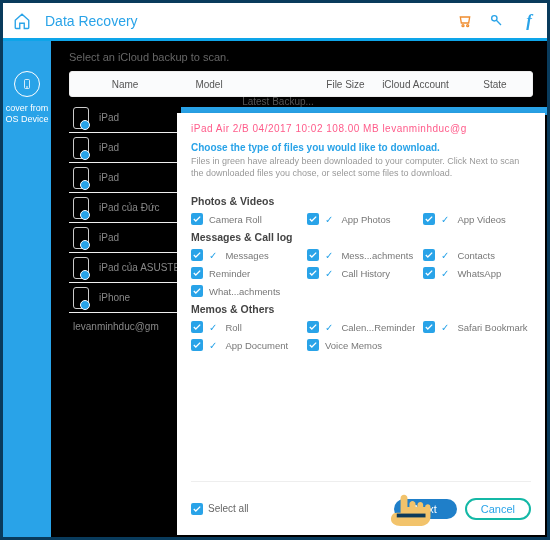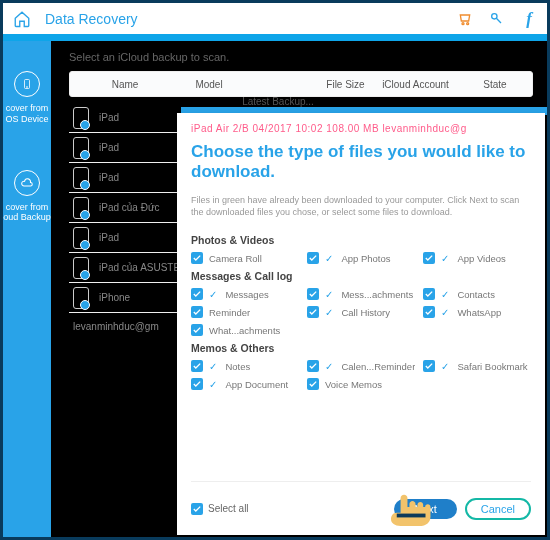--- a/index.html
+++ b/index.html
@@ -1,18 +1,18 @@
 <!DOCTYPE html>
 <html><head>
 <meta charset="utf-8">
 <style>
   * { box-sizing: border-box; margin: 0; padding: 0; }
   body { font-family: -apple-system, Segoe UI, Arial, sans-serif; font-size: 11px; color: #444; width: 550px; height: 540px; overflow: hidden; background: #fff; }
   .app { width: 550px; height: 540px; display: flex; flex-direction: column; border: 3px solid #093b5c; }
-  .header { height: 38px; display: flex; align-items: center; padding: 0 10px; border-bottom: 7px solid #0ea5e9; background: #fff; }
+  .header { height: 38px; display: flex; align-items: center; padding: 0 10px; border-bottom: 3px solid #0ea5e9; background: #fff; }
   .home-icon { width: 18px; height: 18px; margin-right: 14px; }
   .title { color: #29a3e8; font-size: 14px; font-weight: 500; flex: 1; }
   .header-right { display: flex; gap: 16px; align-items: center; }
   .hicon { width: 16px; height: 16px; display: flex; align-items: center; justify-content: center; font-weight: bold; }
   .body { flex: 1; display: flex; overflow: hidden; }
   .sidebar { width: 48px; background: #29a3e8; color: #fff; display: flex; flex-direction: column; align-items: center; padding-top: 30px; gap: 45px; font-size: 9px; text-align: center; }
   .side-item { display: flex; flex-direction: column; align-items: center; gap: 6px; }
   .side-icon { width: 26px; height: 26px; border: 1.5px solid #fff; border-radius: 50%; display: flex; align-items: center; justify-content: center; }
   .side-label { line-height: 1.2; }
   .main { flex: 1; position: relative; padding: 10px 14px 0 18px; background: #000000; overflow: hidden; }
@@ -28,21 +28,21 @@
   .rows { margin-top: 6px; }
   .row { display: flex; align-items: center; height: 30px; border-bottom: 1px solid #f0f0f0; }
   .dev-icon { width: 16px; height: 22px; border: 1.2px solid #ccc; border-radius: 3px; margin: 0 10px 0 4px; position: relative; }
   .dev-icon::after { content:''; position:absolute; bottom:-2px; right:-2px; width:8px; height:8px; background:#29a3e8; border-radius:50%; border:1px solid #fff; }
   .row-name { font-size: 10px; color: #888; }
   .account-line { margin-top: 8px; font-size: 10px; color: #888; padding-left: 4px; }
   .progress { position: absolute; top: 66px; left: 130px; right: 0; height: 8px; background: #29a3e8; }
   
   .dialog { position: absolute; top: 72px; left: 126px; right: 2px; bottom: 2px; background: #fff; box-shadow: -2px 0 6px rgba(0,0,0,0.08); padding: 10px 14px 10px 14px; display: flex; flex-direction: column; }
   .peek { color: #ff5b8a; font-size: 10px; margin-bottom: 8px; letter-spacing: 0.5px; overflow:hidden; white-space:nowrap; }
-  .dlg-title { color: #29a3e8; font-weight: 600; font-size: 17px; margin-bottom: 13px; }
+  .dlg-title { color: #29a3e8; font-weight: 600; font-size: 10px; margin-bottom: 3px; }
   .dlg-sub { color: #999; font-size: 9px; line-height: 1.3; margin-bottom: 10px; }
   .group-title { font-weight: 600; font-size: 10.5px; color: #444; margin: 6px 0 6px; }
   .opts { display: grid; grid-template-columns: repeat(3, 1fr); gap: 6px 8px; margin-bottom: 4px; }
   .opt { display: flex; align-items: center; gap: 6px; font-size: 9.5px; color: #777; white-space: nowrap; overflow: hidden; }
   .cb { width: 12px; height: 12px; background: #29a3e8; border-radius: 2px; display: flex; align-items: center; justify-content: center; flex-shrink: 0; }
   .cb svg { width: 8px; height: 8px; }
   .tick { color: #29a3e8; font-size: 10px; margin-right: 2px; }
   .footer { margin-top: auto; display: flex; align-items: center; padding-top: 10px; border-top: 1px solid #eee; position: relative; height: 44px; }
   .select-all { display: flex; align-items: flex-start; gap: 5px; font-size: 10px; color: #666; }
   .btn-next { margin-left: auto; background: #1f7fc9; color: #fff; border: none; border-radius: 12px; padding: 4px 20px; font-size: 11px; cursor: pointer; }
@@ -83,29 +83,20 @@
       <div class="side-item">
         <span class="side-icon">
             <svg viewBox="0 0 24 24" width="12" height="14" fill="none" stroke="#fff" stroke-width="1.6">
               <rect x="7" y="3" width="10" height="18" rx="2"></rect>
               <circle cx="12" cy="18" r="1"></circle>
             </svg>
           </span>
         <span class="side-label">cover from
 OS Device</span>
       </div>
-      <div class="side-item">
-        <span class="side-icon">
-            <svg viewBox="0 0 24 24" width="14" height="14" fill="none" stroke="#fff" stroke-width="1.8">
-              <path d="M7 17a4 4 0 1 1 .8-7.9A5 5 0 0 1 18 11a3 3 0 0 1 0 6H7z"></path>
-            </svg>
-          </span>
-        <span class="side-label">cover from
-oud Backup</span>
-      </div>
     </div>
 
     <div class="main">
       <div class="instruction">Select an iCloud backup to scan.</div>
       <div class="table-head">
         <div class="th name">Name</div>
         <div class="th model">Model</div>
         <div class="th latest">Latest Backup...</div>
         <div class="th size">File Size</div>
         <div class="th account">iCloud Account</div>
@@ -245,21 +236,21 @@
             </div>
             <div class="group-title">Memos &amp; Others</div>
             <div class="opts">
               <div class="opt">
                 <span class="cb">
                   <svg viewBox="0 0 10 10">
                     <path d="M1 5l2.5 2.5L9 2" stroke="#fff" stroke-width="1.6" fill="none"></path>
                   </svg>
                 </span>
                 <span class="tick">✓</span>
-                <span>Notes</span>
+                <span>Roll</span>
               </div>
               <div class="opt">
                 <span class="cb">
                   <svg viewBox="0 0 10 10">
                     <path d="M1 5l2.5 2.5L9 2" stroke="#fff" stroke-width="1.6" fill="none"></path>
                   </svg>
                 </span>
                 <span class="tick">✓</span>
                 <span>Calen...Reminder</span>
               </div>

